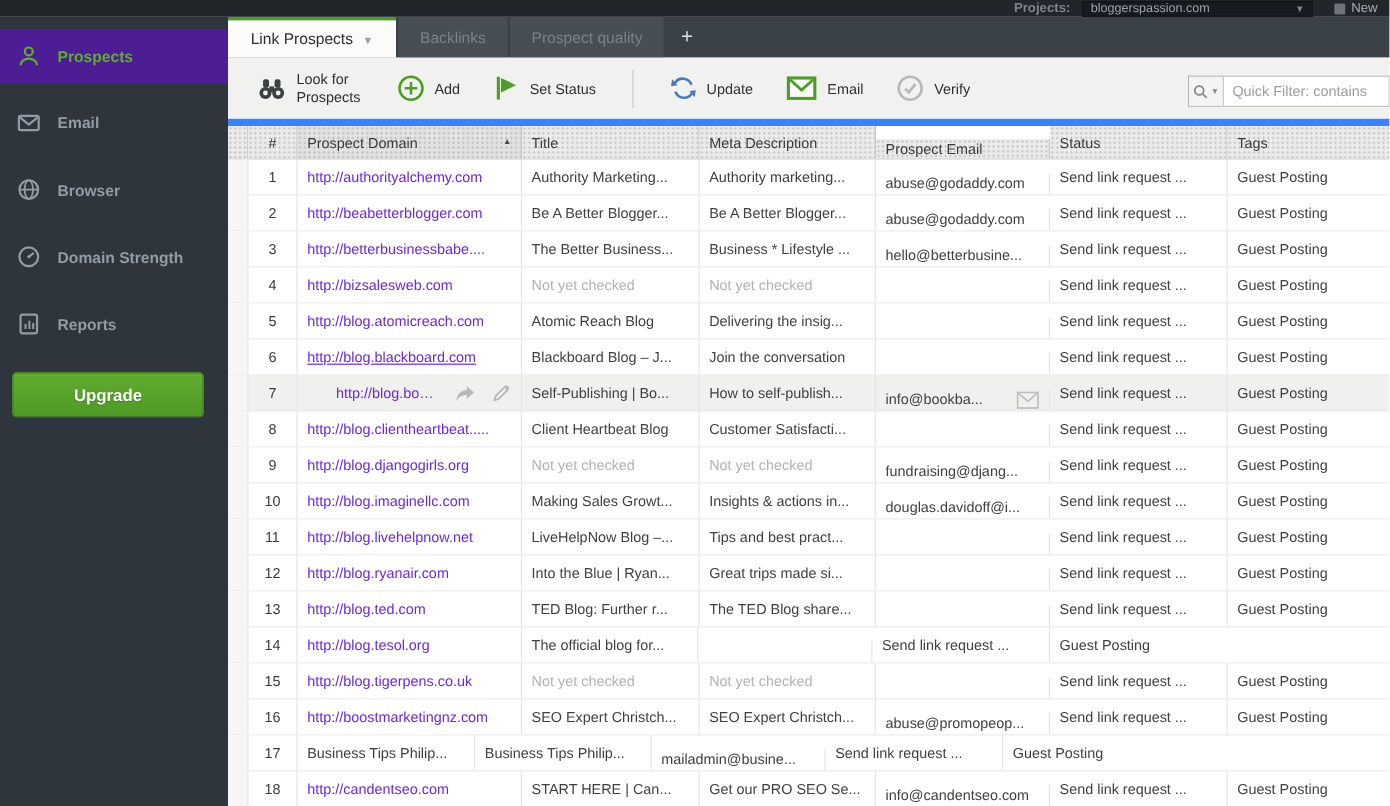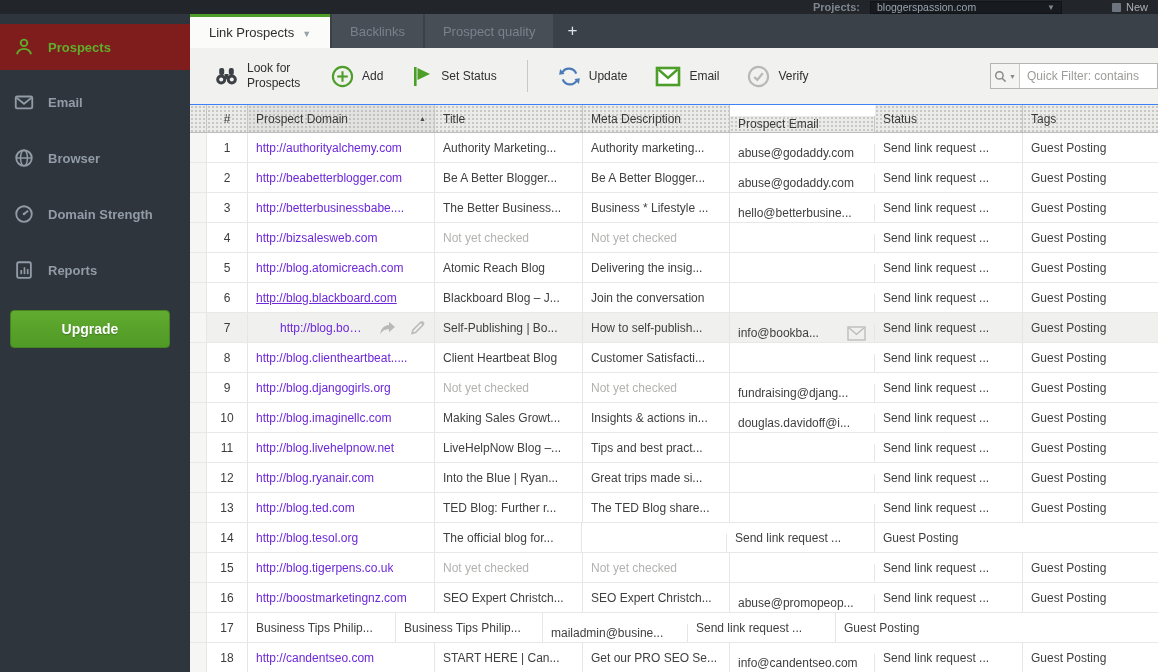--- a/index.html
+++ b/index.html
@@ -8,46 +8,46 @@
   .app { position:relative; width:1158px; height:672px; }
 
   
   .topbar { position:absolute; top:0; left:0; width:1158px; height:14px; background:#22262b;
     display:flex; align-items:center; justify-content:flex-end; gap:10px; padding-right:10px; z-index:6; }
   .projects-label { color:#7e858e; font-size:11px; font-weight:bold; }
   .project-select { width:192px; height:13px; background:#171b20; border:1px solid #101317;
     color:#9aa2ab; font-size:10.5px; display:flex; align-items:center; justify-content:space-between;
     padding:0 6px; cursor:pointer; }
   .project-select .chev { color:#7e858e; font-size:8px; }
-  .new-btn { display:flex; align-items:center; gap:5px; color:#a8aeb6; font-size:11px; cursor:pointer; margin-left:40px; }
+  .new-btn { display:flex; align-items:center; gap:5px; color:#a8aeb6; font-size:11px; cursor:pointer; margin-left:8px; }
   .new-btn .sq { width:9px; height:9px; background:#6d747d; border-radius:1px; display:inline-block; }
 
   
   .sidebar { position:absolute; top:14px; left:0; width:190px; height:658px; background:#2f353c; }
   .side-item { position:absolute; left:0; width:190px; height:46px; display:flex; align-items:center;
     gap:13px; padding-left:13px; cursor:pointer; color:#929ca6; font-size:13px; font-weight:bold; }
   .side-item svg { flex:0 0 auto; }
-  .side-item.active { background:#7f1d1d; color:#5fae2c; }
+  .side-item.active { background:#4c1d95; color:#5fae2c; }
   .upgrade-btn { position:absolute; left:10px; top:296px; width:160px; height:38px;
     background:linear-gradient(#61ab30,#4f9a26); border:1px solid #458420; border-radius:4px;
     color:#fff; font-size:14px; font-weight:bold; display:flex; align-items:center; justify-content:center;
     cursor:pointer; text-shadow:0 1px 1px rgba(0,0,0,.25); }
 
   
   .tabbar { position:absolute; top:14px; left:190px; width:968px; height:34px; background:#3a4149;
     display:flex; align-items:stretch; }
   .tab { display:flex; align-items:center; justify-content:center; gap:8px; font-size:13px; cursor:pointer; }
   .tab.active { width:140px; background:#fbfbfa; color:#2e2e2e; border-top:3px solid #4c9e28; }
   .tab.inactive { background:#474e56; color:#79828c; margin-left:2px; padding:0 18px; }
   .tab .tab-chev { color:#9aa0a7; font-size:9px; margin-top:2px; }
   .tab-add { display:flex; align-items:center; padding:0 14px; color:#dfe2e5; font-size:17px; cursor:pointer; }
 
   
   .toolbar { position:absolute; top:48px; left:190px; width:968px; height:57px; background:#f1f1ef;
-    border-bottom:1px solid #3b82f6; display:flex; align-items:center; }
+    border-bottom:6px solid #3b82f6; display:flex; align-items:center; }
   .tb-group { display:flex; align-items:center; gap:28px; padding-left:24px; }
   .tb-btn { display:flex; align-items:center; gap:8px; cursor:pointer; color:#2f2f2f; font-size:12px; }
   .tb-btn .two-line { width:56px; line-height:1.25; }
   .tb-sep { width:1px; height:32px; background:#c8c8c6; margin:0 2px; }
   .quick-filter { position:absolute; right:0; top:15px; width:168px; height:26px; display:flex;
     border:1px solid #b5b5b3; background:#fff; }
   .qf-left { width:29px; background:#f4f4f2; border-right:1px solid #c9c9c7; display:flex;
     align-items:center; justify-content:center; gap:2px; cursor:pointer; }
   .qf-left .chev { font-size:7px; color:#8a8a88; }
   .qf-input { flex:1; border:none; outline:none; font-size:12px; padding:0 7px;

